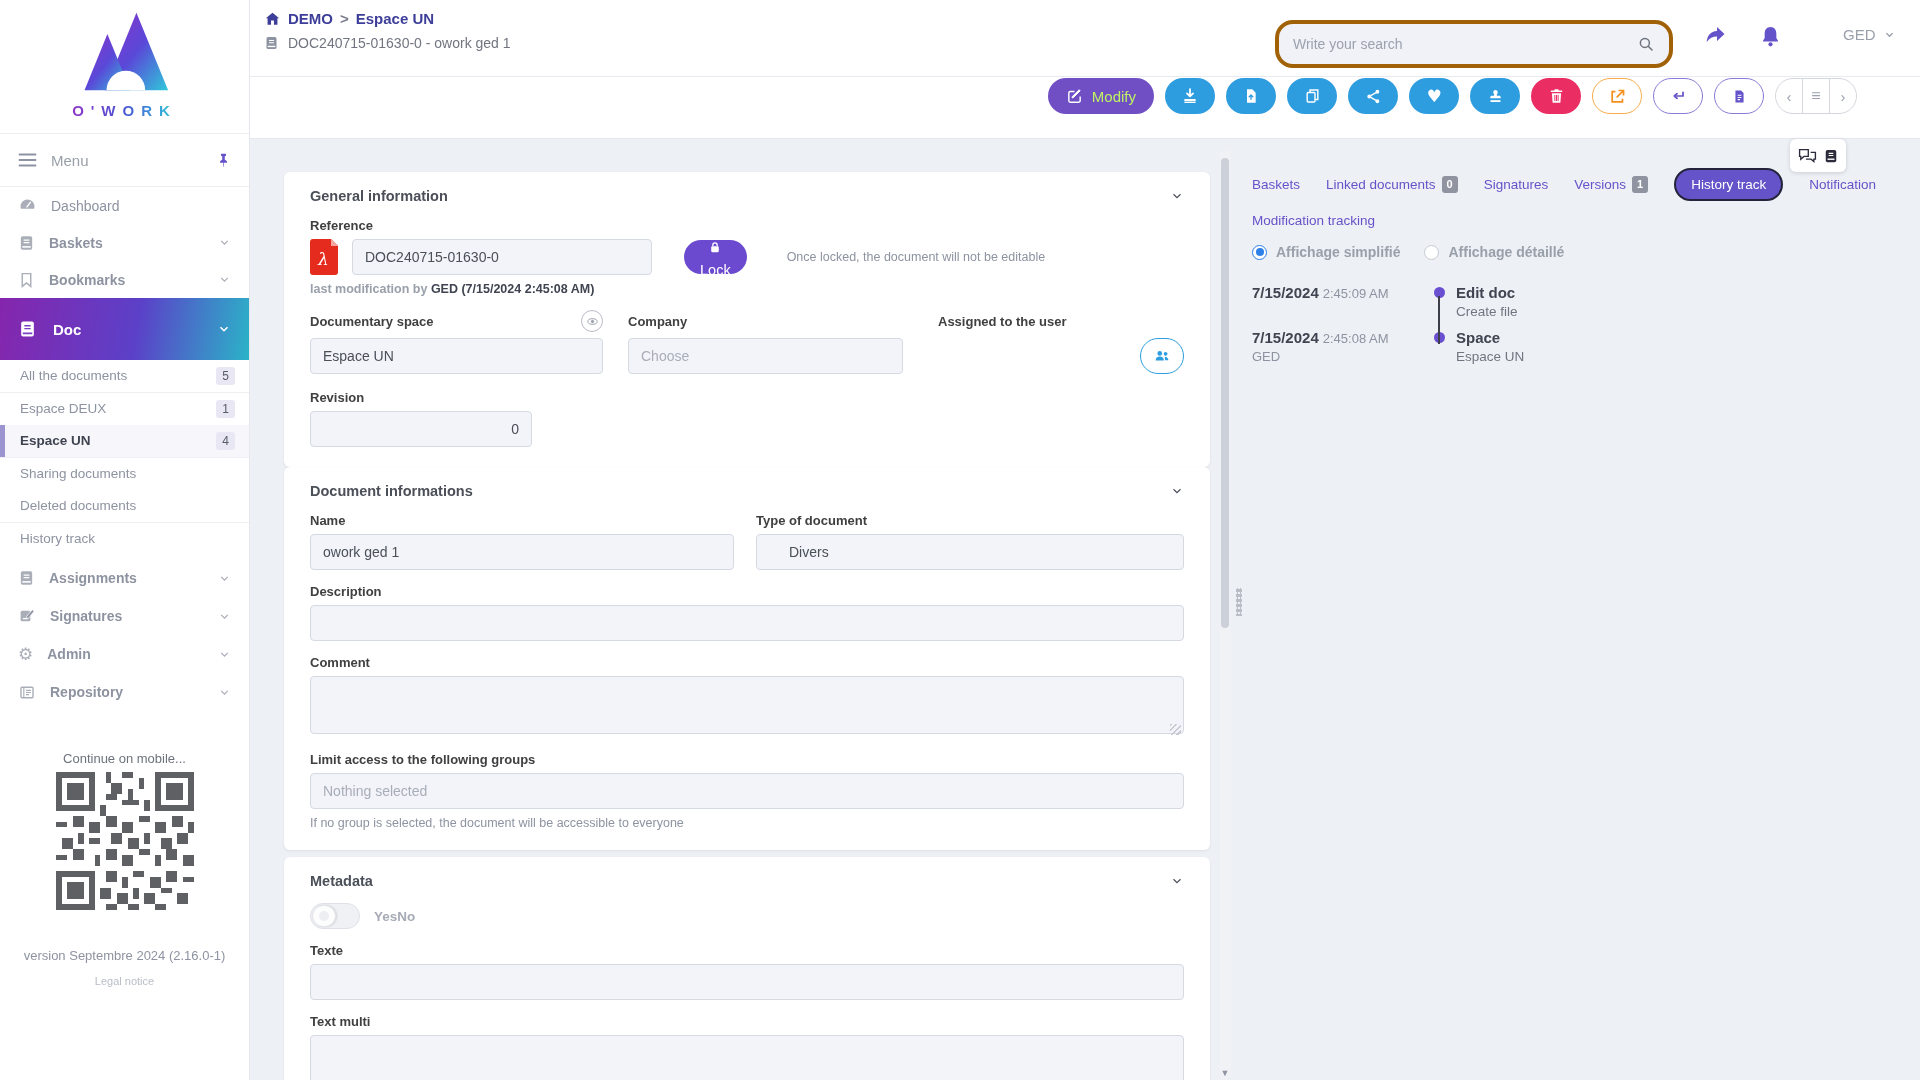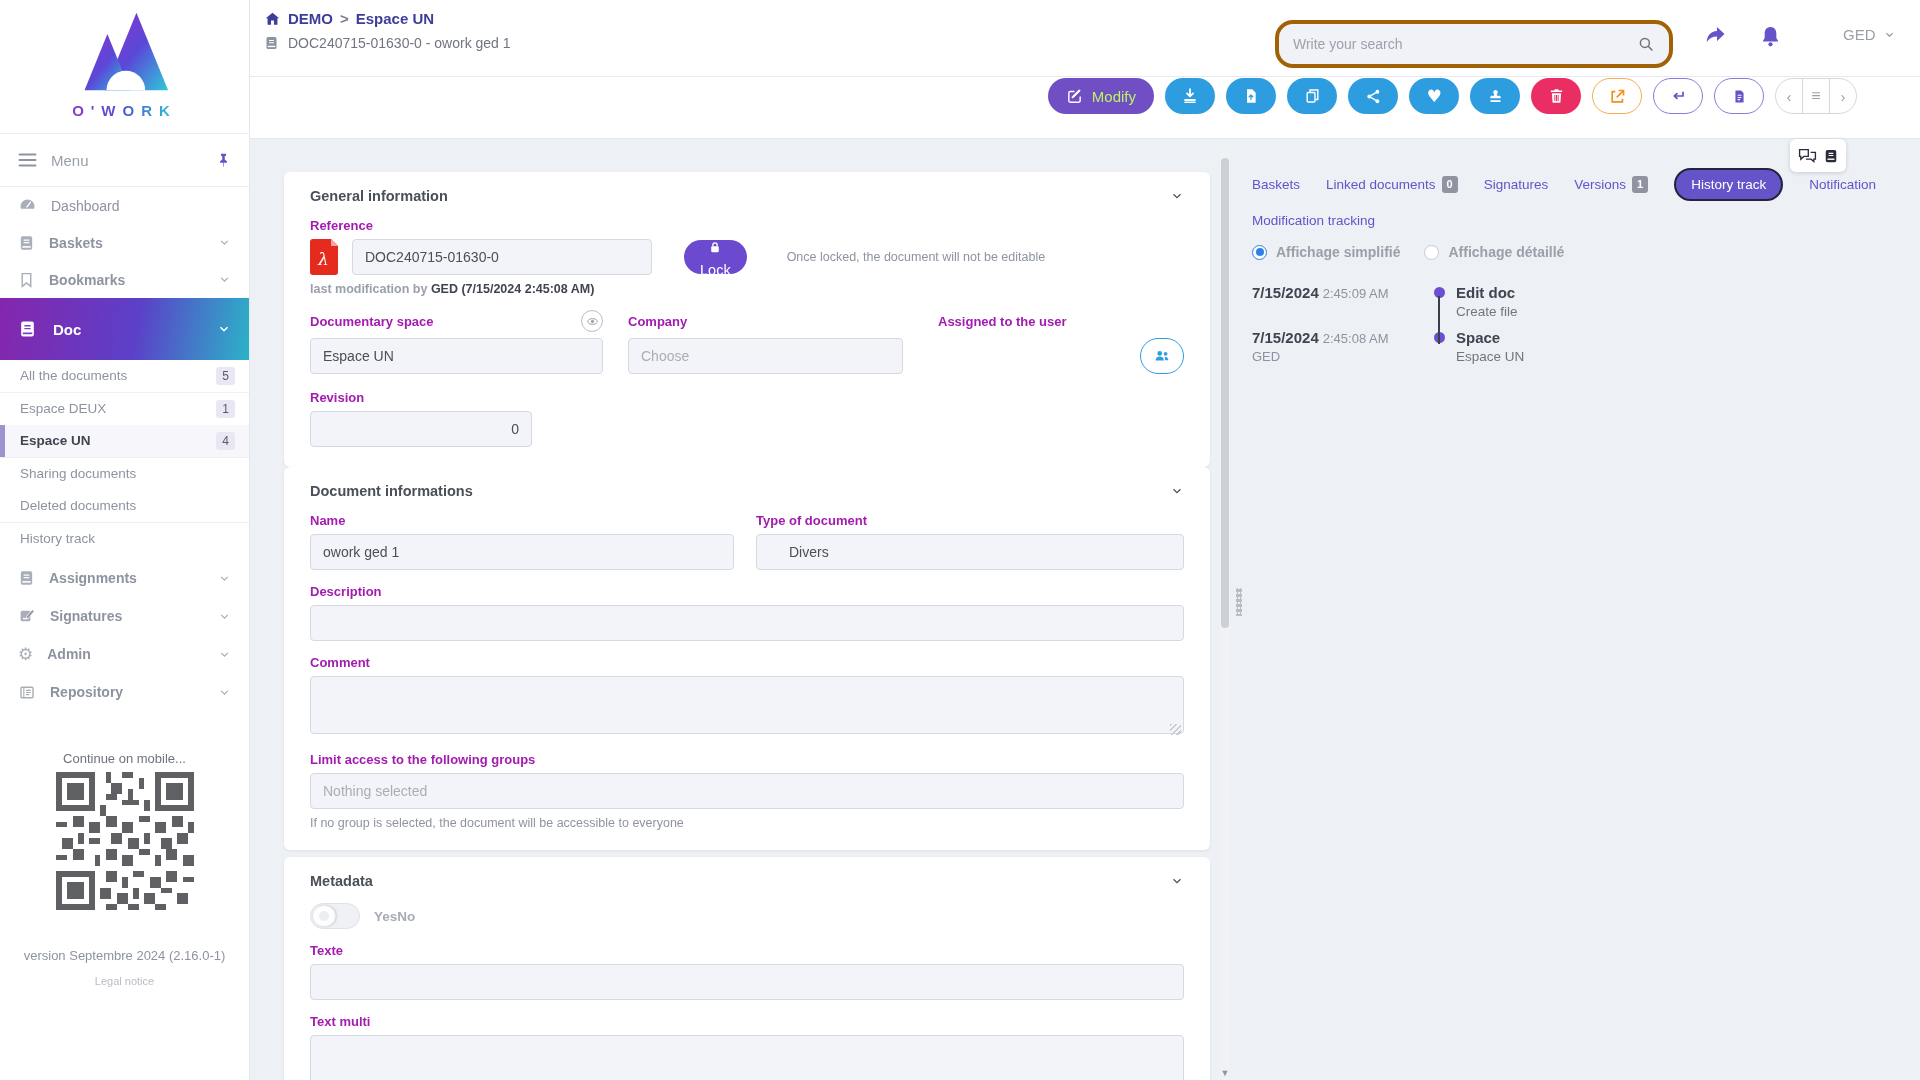--- a/index.html
+++ b/index.html
@@ -70,21 +70,21 @@
   .pager > .mid { border-left:1px solid #d4d7de; border-right:1px solid #d4d7de; width:28px; font-size:16px; }
   .heart-glyph { font-size:17px; line-height:1; font-family:"DejaVu Sans",sans-serif; }
 
   
   #scroll-area { position:absolute; left:250px; top:139px; width:1670px; height:941px; background:#edf0f5; overflow:hidden; }
   .card { position:absolute; left:34px; width:926px; background:#fff; border-radius:6px;
     box-shadow:0 1px 3px rgba(40,45,60,.08); padding:16px 26px 20px 26px; }
   .card-title-row { display:flex; align-items:center; justify-content:space-between; }
   .card-title { font-size:14.5px; font-weight:bold; color:#4a4f58; }
   .collapse-chev { color:#4a4f58; cursor:pointer; }
-  .f-label { color:#a21caf; font-size:13px; font-weight:600; margin-top:14px; margin-bottom:6px; }
+  .f-label { color:#404040; font-size:13px; font-weight:600; margin-top:14px; margin-bottom:6px; }
   .inp { height:36px; background:#f2f4f9; border:1px solid #d5d9e2; border-radius:4px; padding:0 12px;
     font-size:14px; color:#4a4f58; font-family:inherit; outline:0; }
   .inp::placeholder { color:#a8adb8; }
   textarea.inp { padding-top:8px; resize:none; }
   .hint-text { color:#8d93a0; font-size:12.5px; }
 
   .ref-row { display:flex; align-items:center; gap:14px; }
   .lock-btn { display:flex; align-items:center; gap:7px; background:#6c4ad0; color:#fff; border-radius:17px;
     height:34px; padding:0 16px; font-size:14.5px; cursor:pointer; margin-left:18px;flex-direction:column; }
   .lastmod { margin-top:7px; font-size:12.5px; color:#9aa0aa; font-weight:600; }

